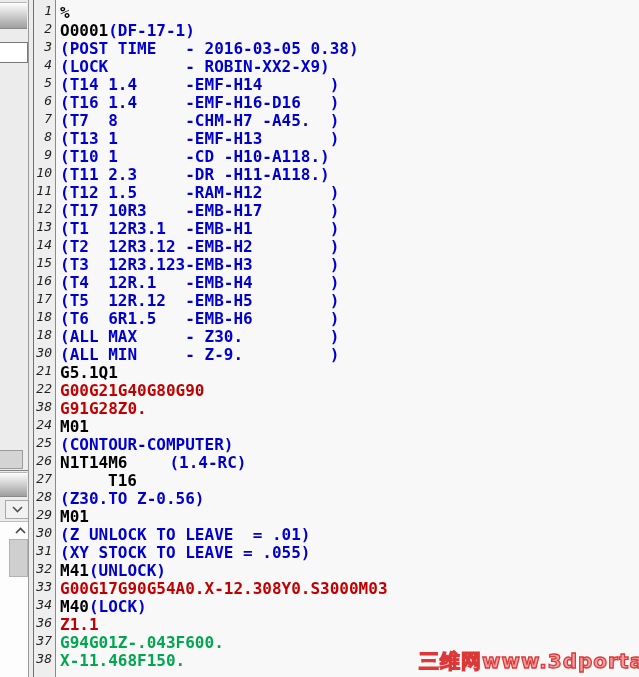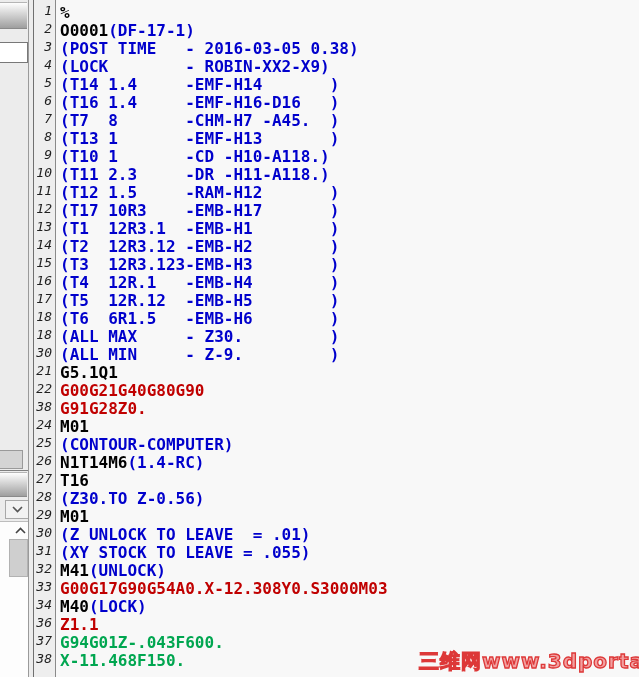--- a/index.html
+++ b/index.html
@@ -89,22 +89,22 @@
       <div class="row"><span class="num">16</span><span class="code"><span style="color: rgb(0, 0, 204);">(T4  12R.1   -EMB-H4        )</span></span></div>
       <div class="row"><span class="num">17</span><span class="code"><span style="color: rgb(0, 0, 204);">(T5  12R.12  -EMB-H5        )</span></span></div>
       <div class="row"><span class="num">18</span><span class="code"><span style="color: rgb(0, 0, 204);">(T6  6R1.5   -EMB-H6        )</span></span></div>
       <div class="row"><span class="num">18</span><span class="code"><span style="color: rgb(0, 0, 204);">(ALL MAX     - Z30.         )</span></span></div>
       <div class="row"><span class="num">30</span><span class="code"><span style="color: rgb(0, 0, 204);">(ALL MIN     - Z-9.         )</span></span></div>
       <div class="row"><span class="num">21</span><span class="code"><span style="color: rgb(0, 0, 0);">G5.1Q1</span></span></div>
       <div class="row"><span class="num">22</span><span class="code"><span style="color: rgb(192, 0, 0);">G00G21G40G80G90</span></span></div>
       <div class="row"><span class="num">38</span><span class="code"><span style="color: rgb(192, 0, 0);">G91G28Z0.</span></span></div>
       <div class="row"><span class="num">24</span><span class="code"><span style="color: rgb(0, 0, 0);">M01</span></span></div>
       <div class="row"><span class="num">25</span><span class="code"><span style="color: rgb(0, 0, 204);">(CONTOUR-COMPUTER)</span></span></div>
-      <div class="row"><span class="num">26</span><span class="code"><span style="color: rgb(0, 0, 0);">N1T14M6</span><span style="color: rgb(0, 0, 204);">(1.4-RC)</span></span></div>
-      <div class="row"><span class="num">27</span><span class="code"><span style="color: rgb(0, 0, 0);">T16</span></span></div>
+      <div class="row"><span class="num">26</span><span class="code"><span style="color: rgb(0, 0, 0);">N1T14M6</span><span style="color: rgb(0, 0, 204); padding-left: 42px;">(1.4-RC)</span></span></div>
+      <div class="row"><span class="num">27</span><span class="code"><span style="color: rgb(0, 0, 0); margin-left: 48px;">T16</span></span></div>
       <div class="row"><span class="num">28</span><span class="code"><span style="color: rgb(0, 0, 204);">(Z30.TO Z-0.56)</span></span></div>
       <div class="row"><span class="num">29</span><span class="code"><span style="color: rgb(0, 0, 0);">M01</span></span></div>
       <div class="row"><span class="num">30</span><span class="code"><span style="color: rgb(0, 0, 204);">(Z UNLOCK TO LEAVE  = .01)</span></span></div>
       <div class="row"><span class="num">31</span><span class="code"><span style="color: rgb(0, 0, 204);">(XY STOCK TO LEAVE = .055)</span></span></div>
       <div class="row"><span class="num">32</span><span class="code"><span style="color: rgb(0, 0, 0);">M41</span><span style="color: rgb(0, 0, 204);">(UNLOCK)</span></span></div>
       <div class="row"><span class="num">33</span><span class="code"><span style="color: rgb(192, 0, 0);">G00G17G90G54A0.X-12.308Y0.S3000M03</span></span></div>
       <div class="row"><span class="num">34</span><span class="code"><span style="color: rgb(0, 0, 0);">M40</span><span style="color: rgb(0, 0, 204);">(LOCK)</span></span></div>
       <div class="row"><span class="num">36</span><span class="code"><span style="color: rgb(192, 0, 0);">Z1.1</span></span></div>
       <div class="row"><span class="num">37</span><span class="code"><span style="color: rgb(0, 166, 80);">G94G01Z-.043F600.</span></span></div>
       <div class="row"><span class="num">38</span><span class="code"><span style="color: rgb(0, 166, 80);">X-11.468F150.</span></span></div>

